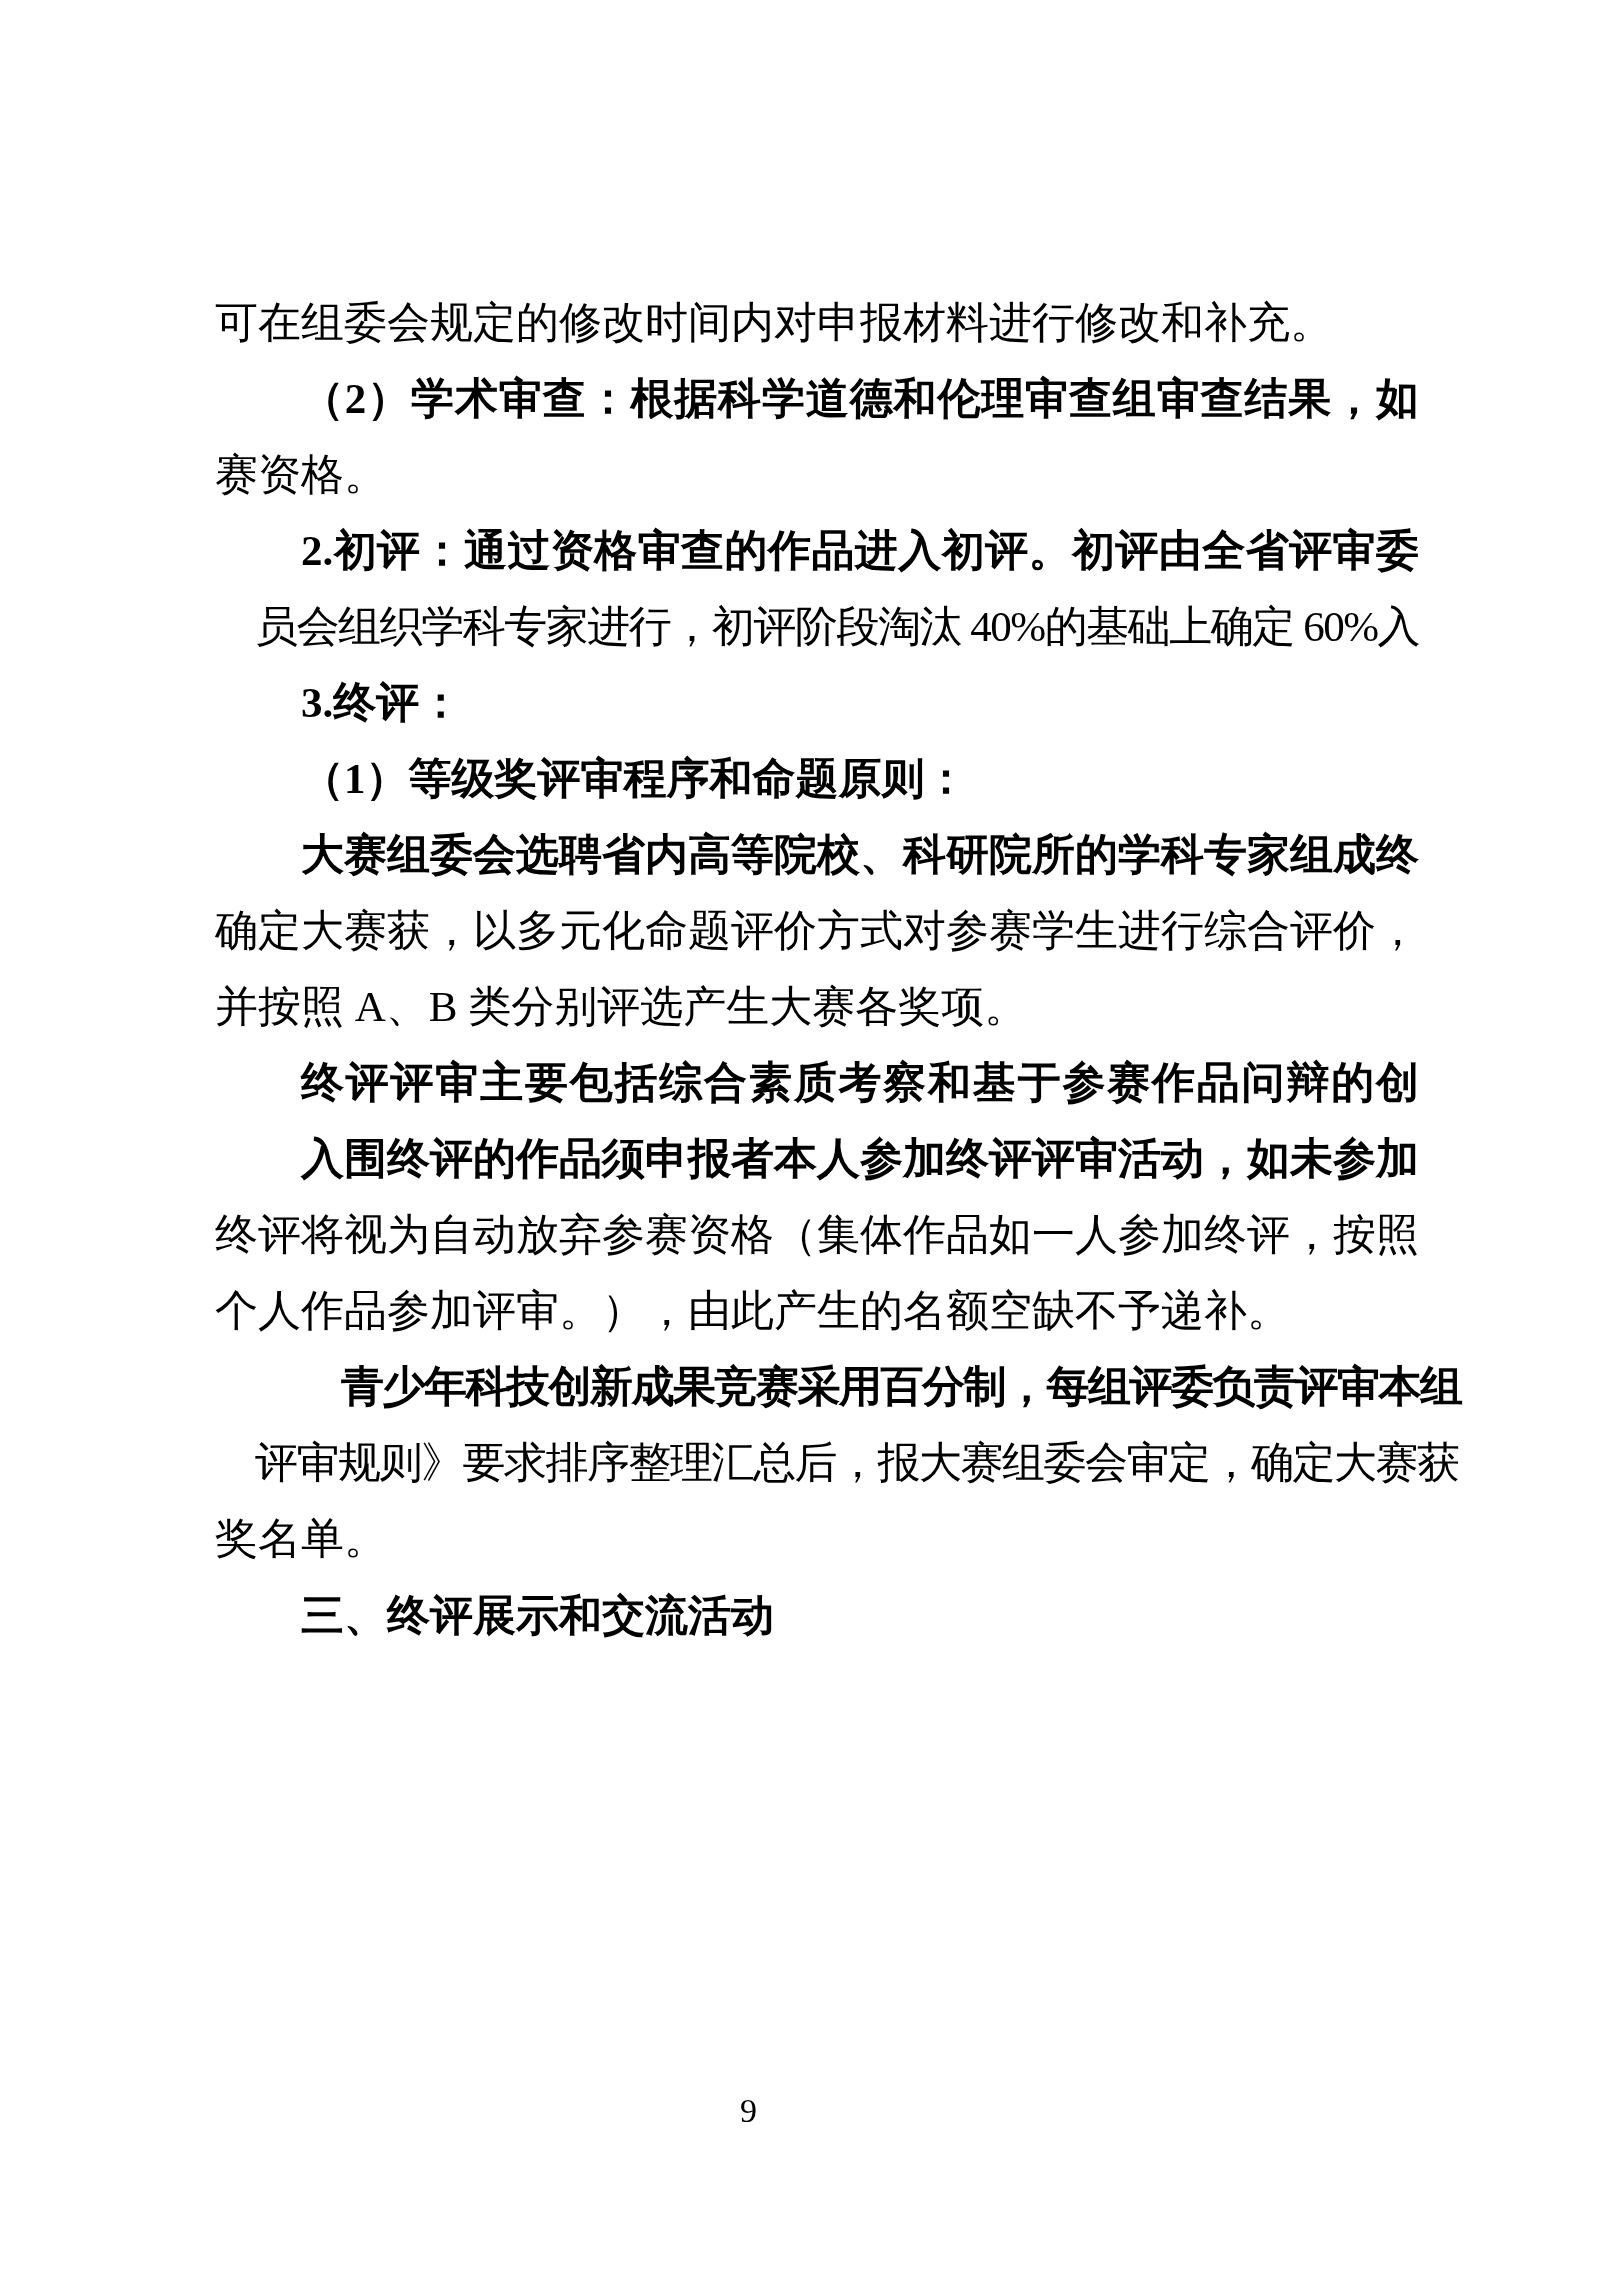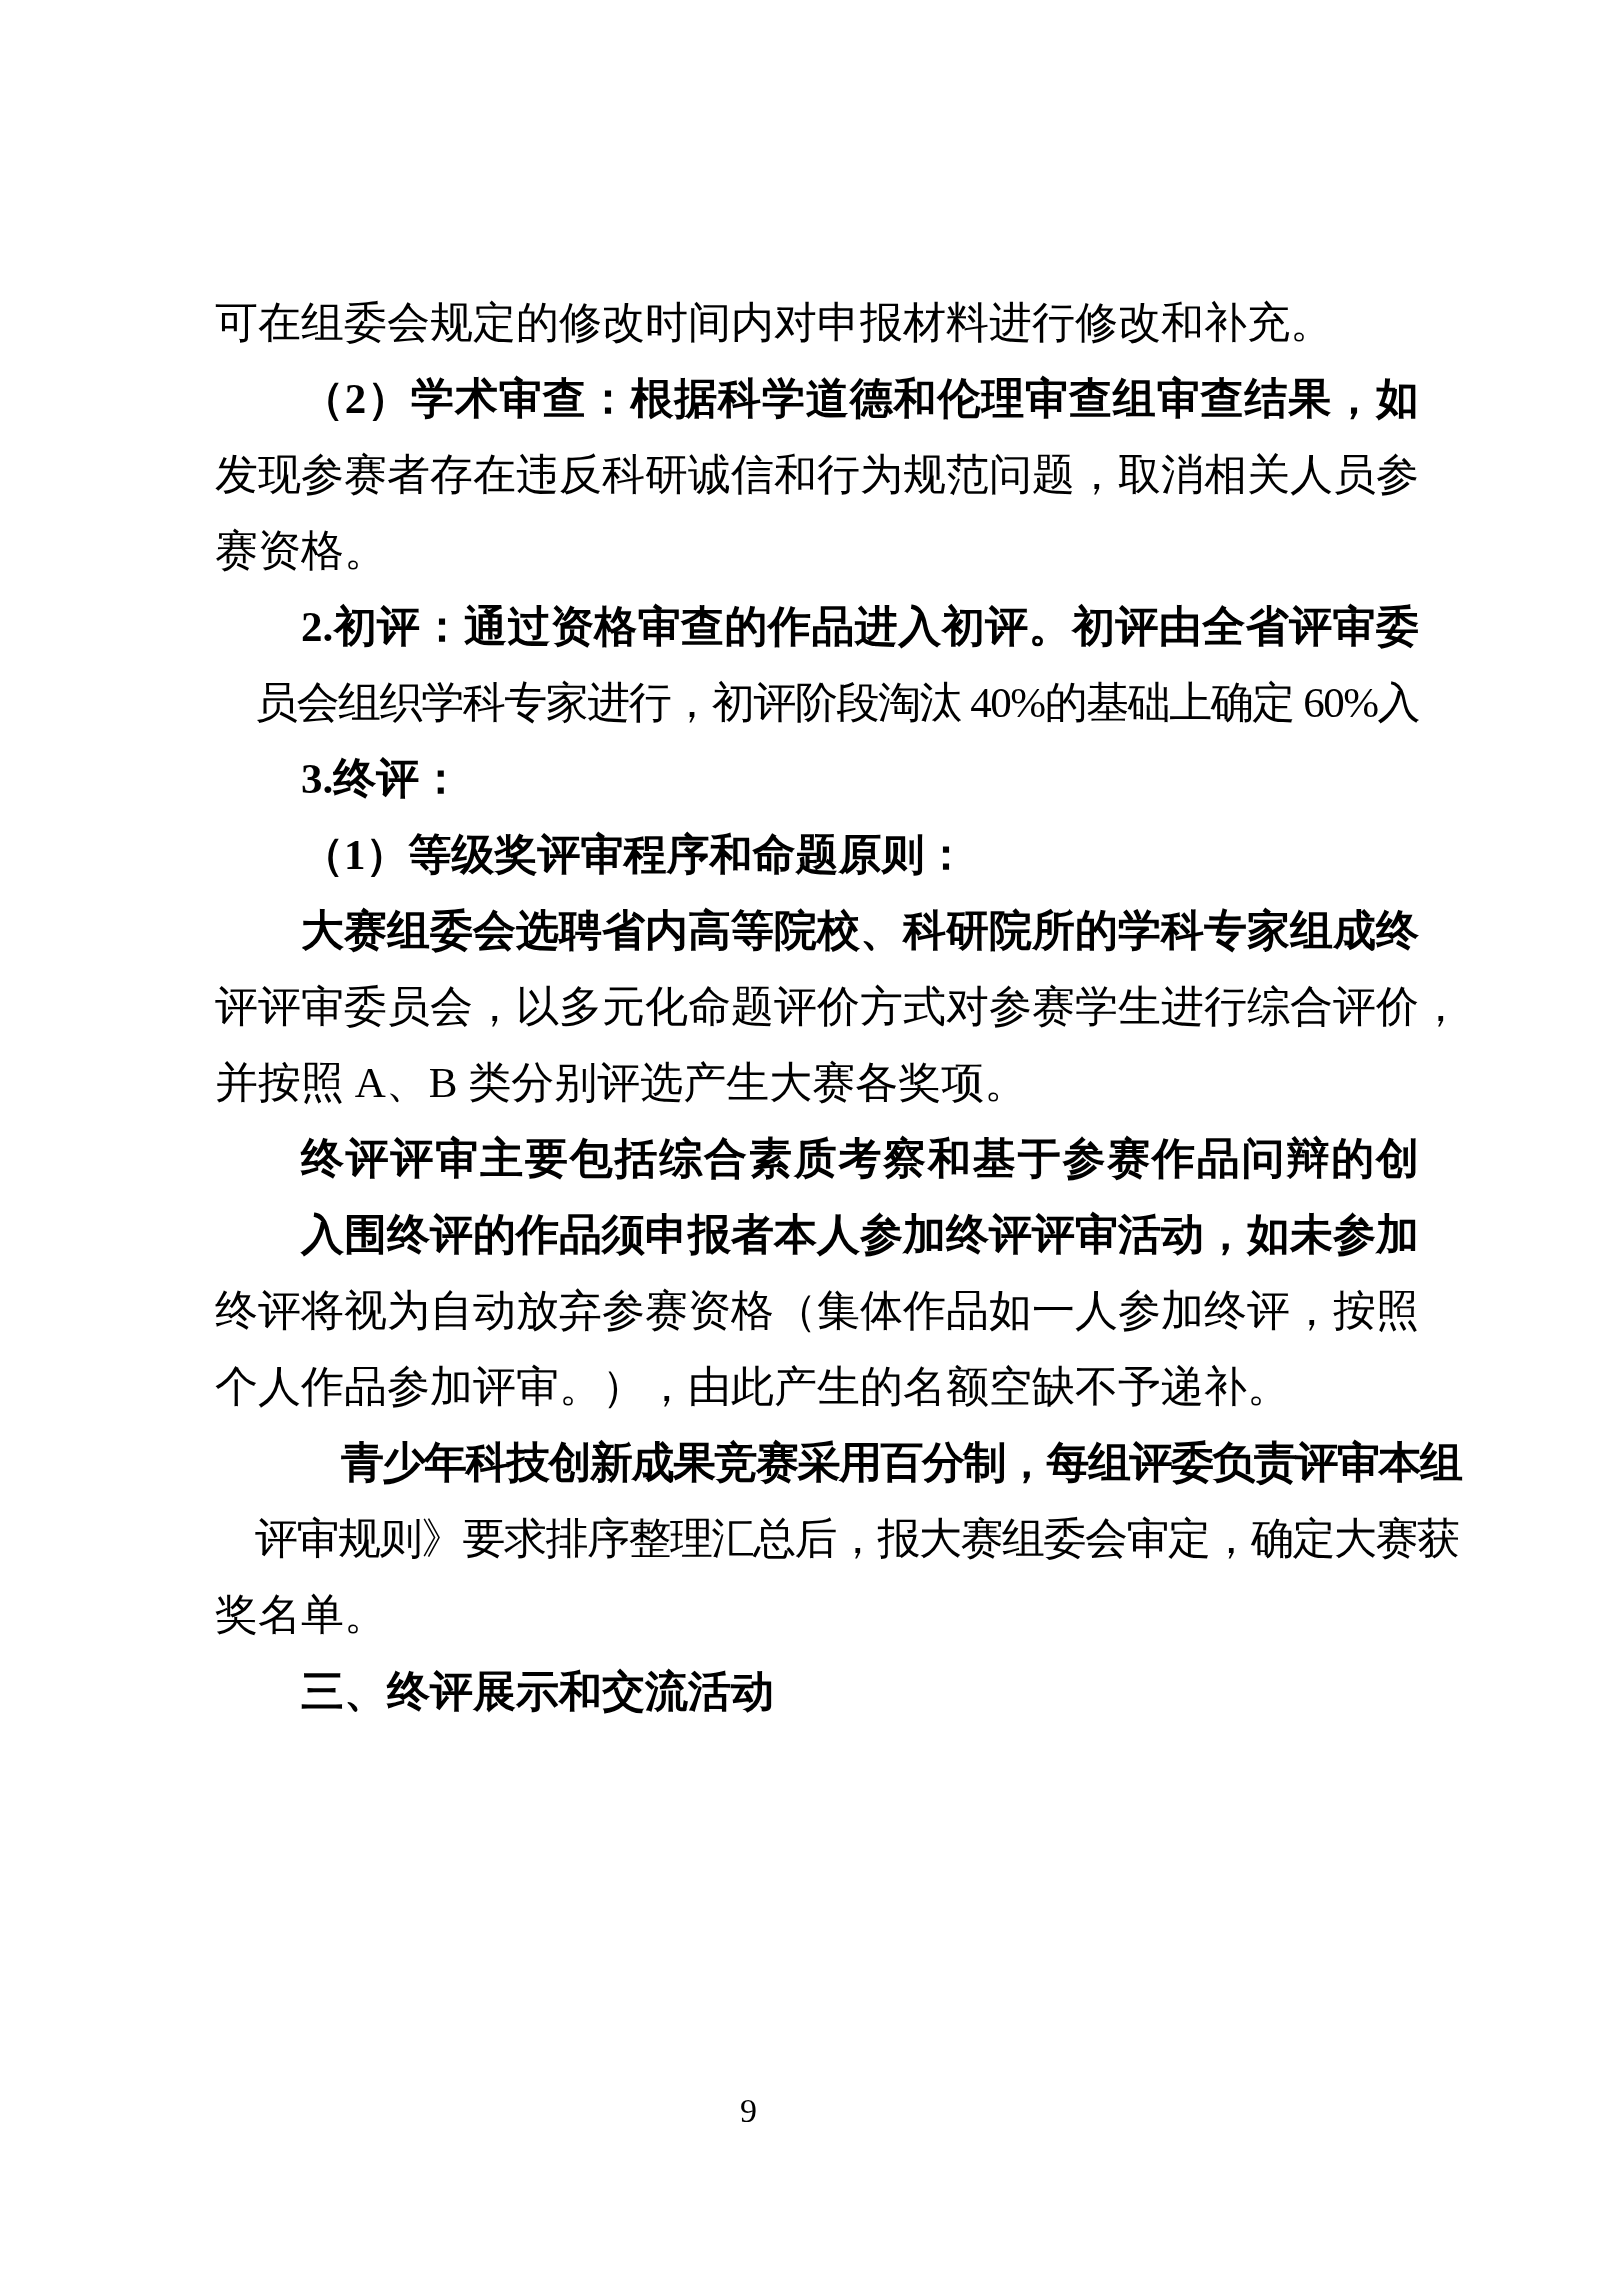--- a/index.html
+++ b/index.html
@@ -56,28 +56,27 @@
     font-family: "Liberation Serif", serif;
   }
 </style>
 </head>
 <body>
 
 <div class="page">
   <div class="textblock">
     <div class="line">可在组委会规定的修改时间内对申报材料进行修改和补充。</div>
     <div class="line indent justify">（2）学术审查：根据科学道德和伦理审查组审查结果，如</div>
-    <div class="line justify">发现参赛者存在违反科研诚信和行为规范问题，取消相关人员参</div>
     <div class="line">赛资格。</div>
     <div class="line indent justify">2.初评：通过资格审查的作品进入初评。初评由全省评审委</div>
     <div class="line justify fit">员会组织学科专家进行，初评阶段淘汰 40%的基础上确定 60%入</div>
     <div class="line indent">3.终评：</div>
     <div class="line indent">（1）等级奖评审程序和命题原则：</div>
     <div class="line indent justify">大赛组委会选聘省内高等院校、科研院所的学科专家组成终</div>
-    <div class="line">评评审委员会，以多元化命题评价方式对参赛学生进行综合评价，</div>
+    <div class="line">确定大赛获，以多元化命题评价方式对参赛学生进行综合评价，</div>
     <div class="line">并按照 A、B 类分别评选产生大赛各奖项。</div>
     <div class="line indent justify">终评评审主要包括综合素质考察和基于参赛作品问辩的创</div>
     <div class="line indent justify">入围终评的作品须申报者本人参加终评评审活动，如未参加</div>
     <div class="line justify">终评将视为自动放弃参赛资格（集体作品如一人参加终评，按照</div>
     <div class="line">个人作品参加评审。），由此产生的名额空缺不予递补。</div>
     <div class="line indent justify fit">青少年科技创新成果竞赛采用百分制，每组评委负责评审本组</div>
     <div class="line justify fit">评审规则》要求排序整理汇总后，报大赛组委会审定，确定大赛获</div>
     <div class="line">奖名单。</div>
     <div class="line indent heading">三、终评展示和交流活动</div>
   </div>

